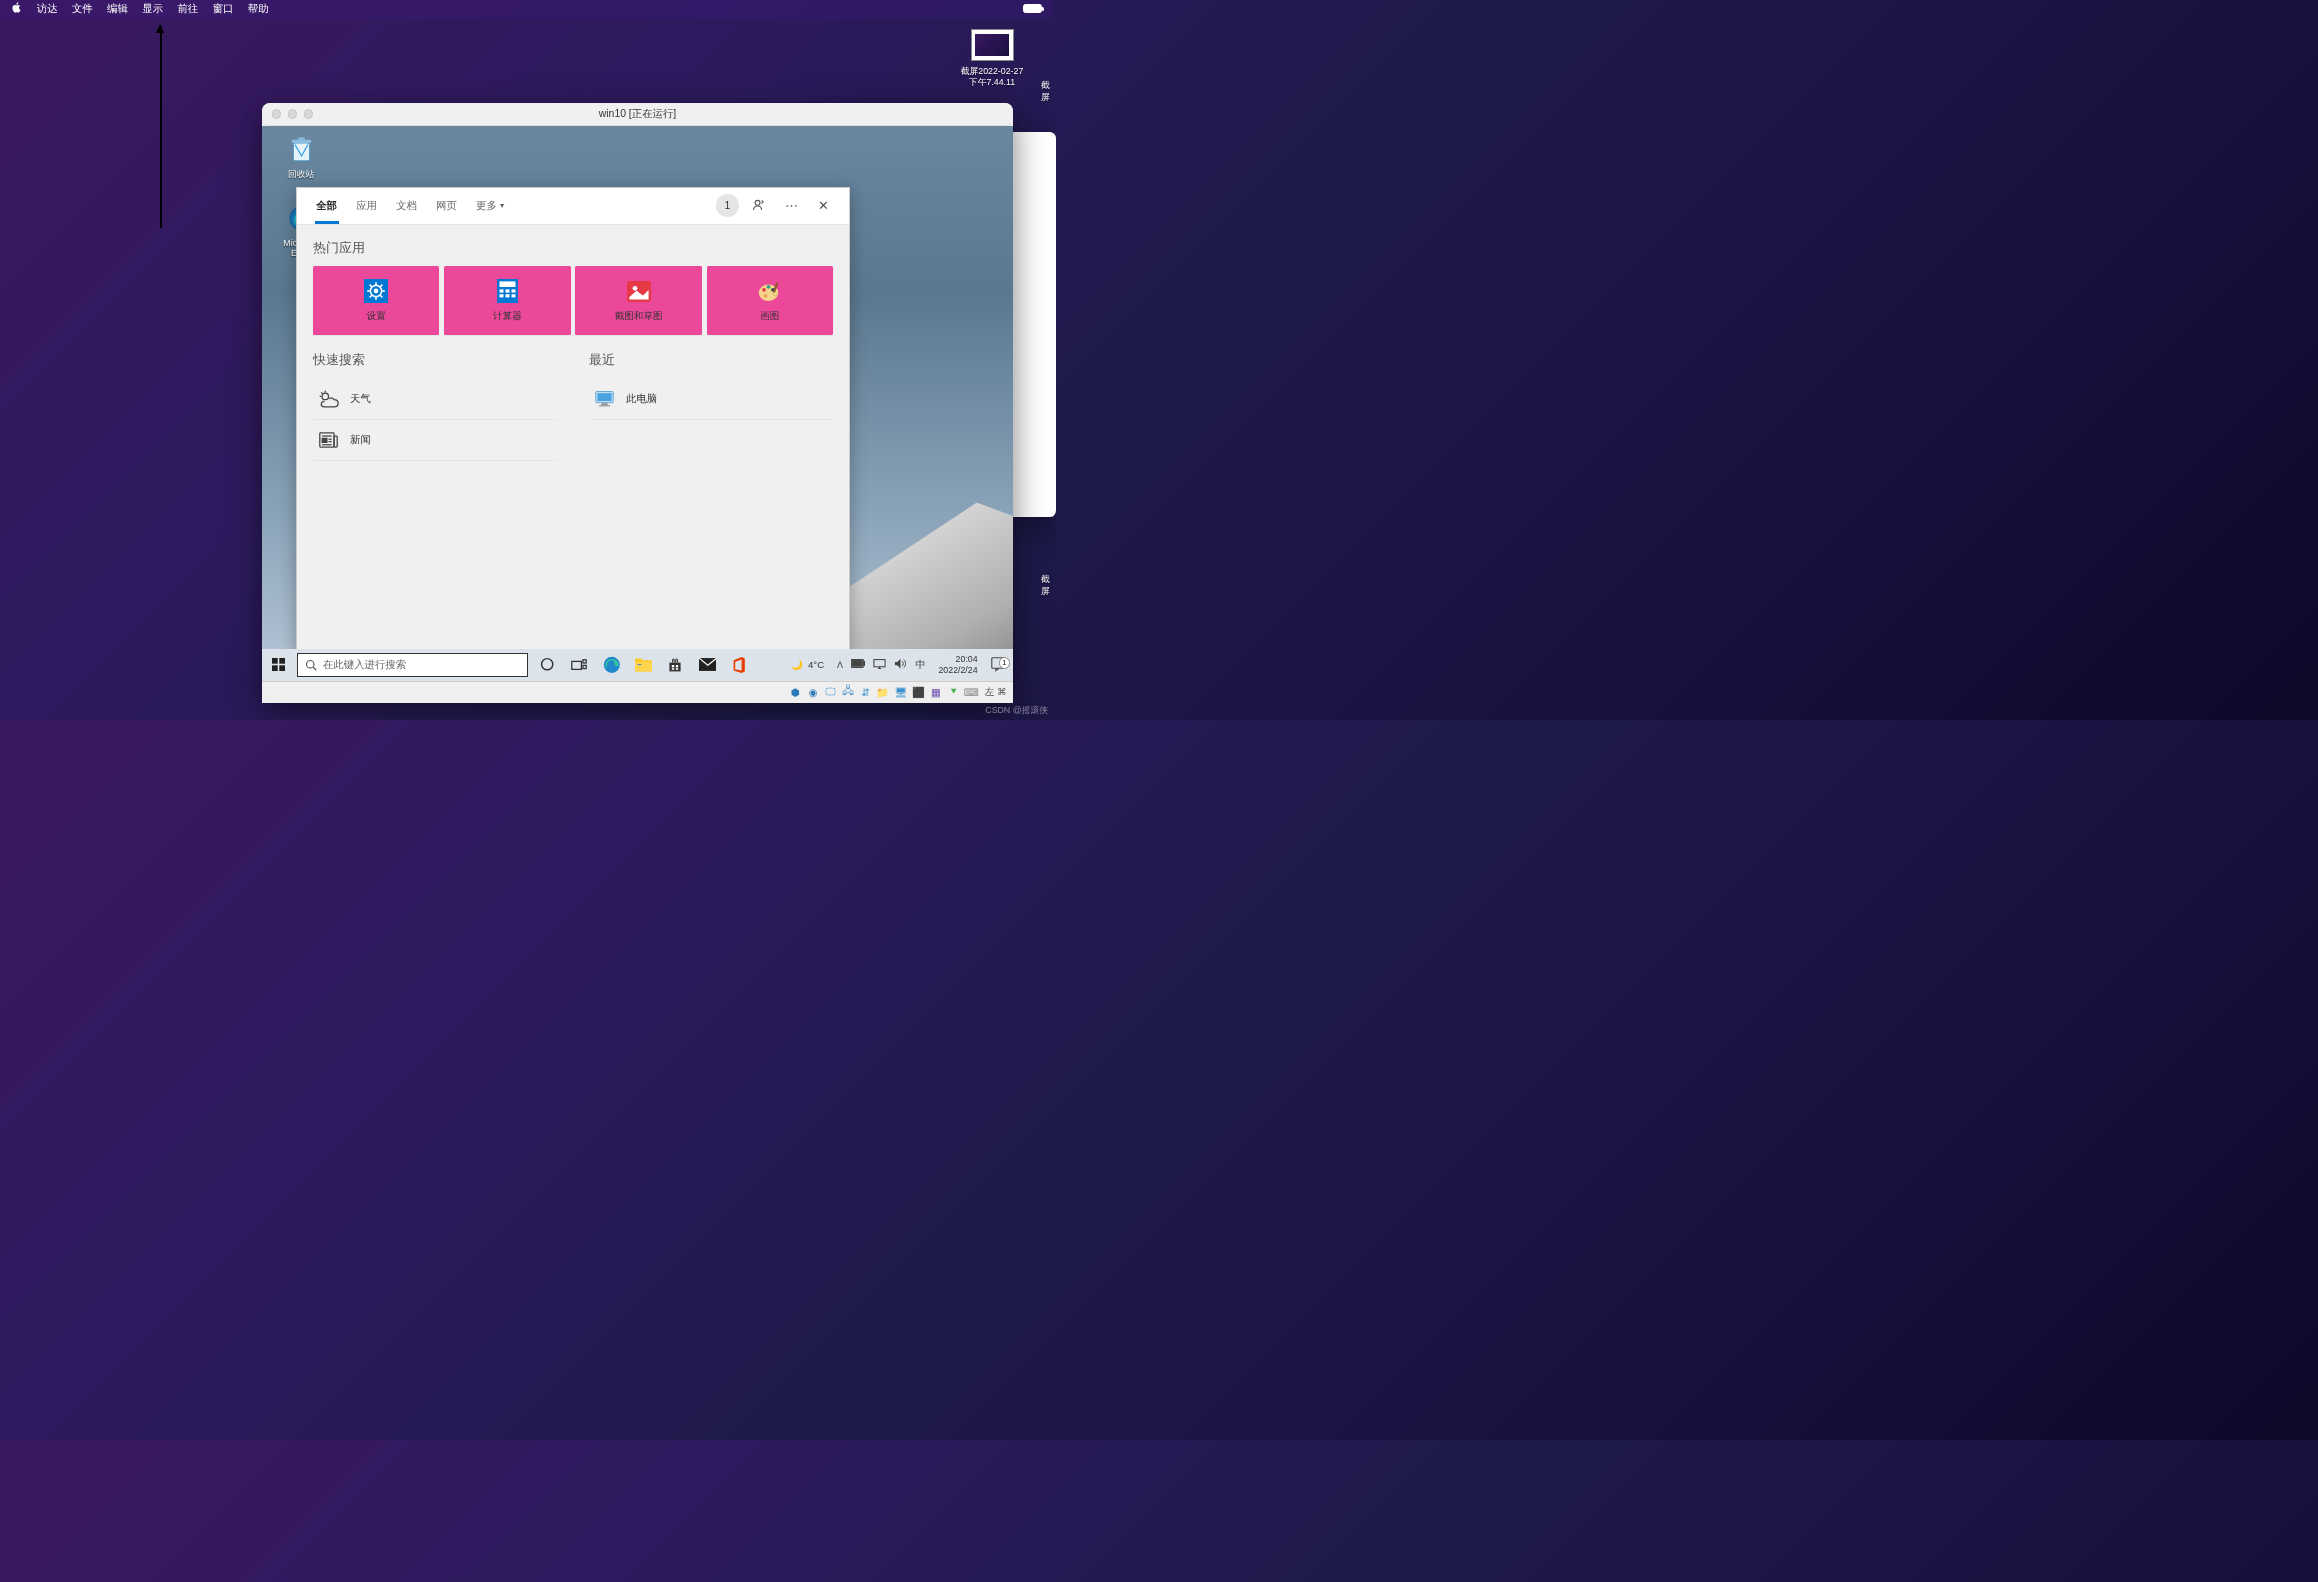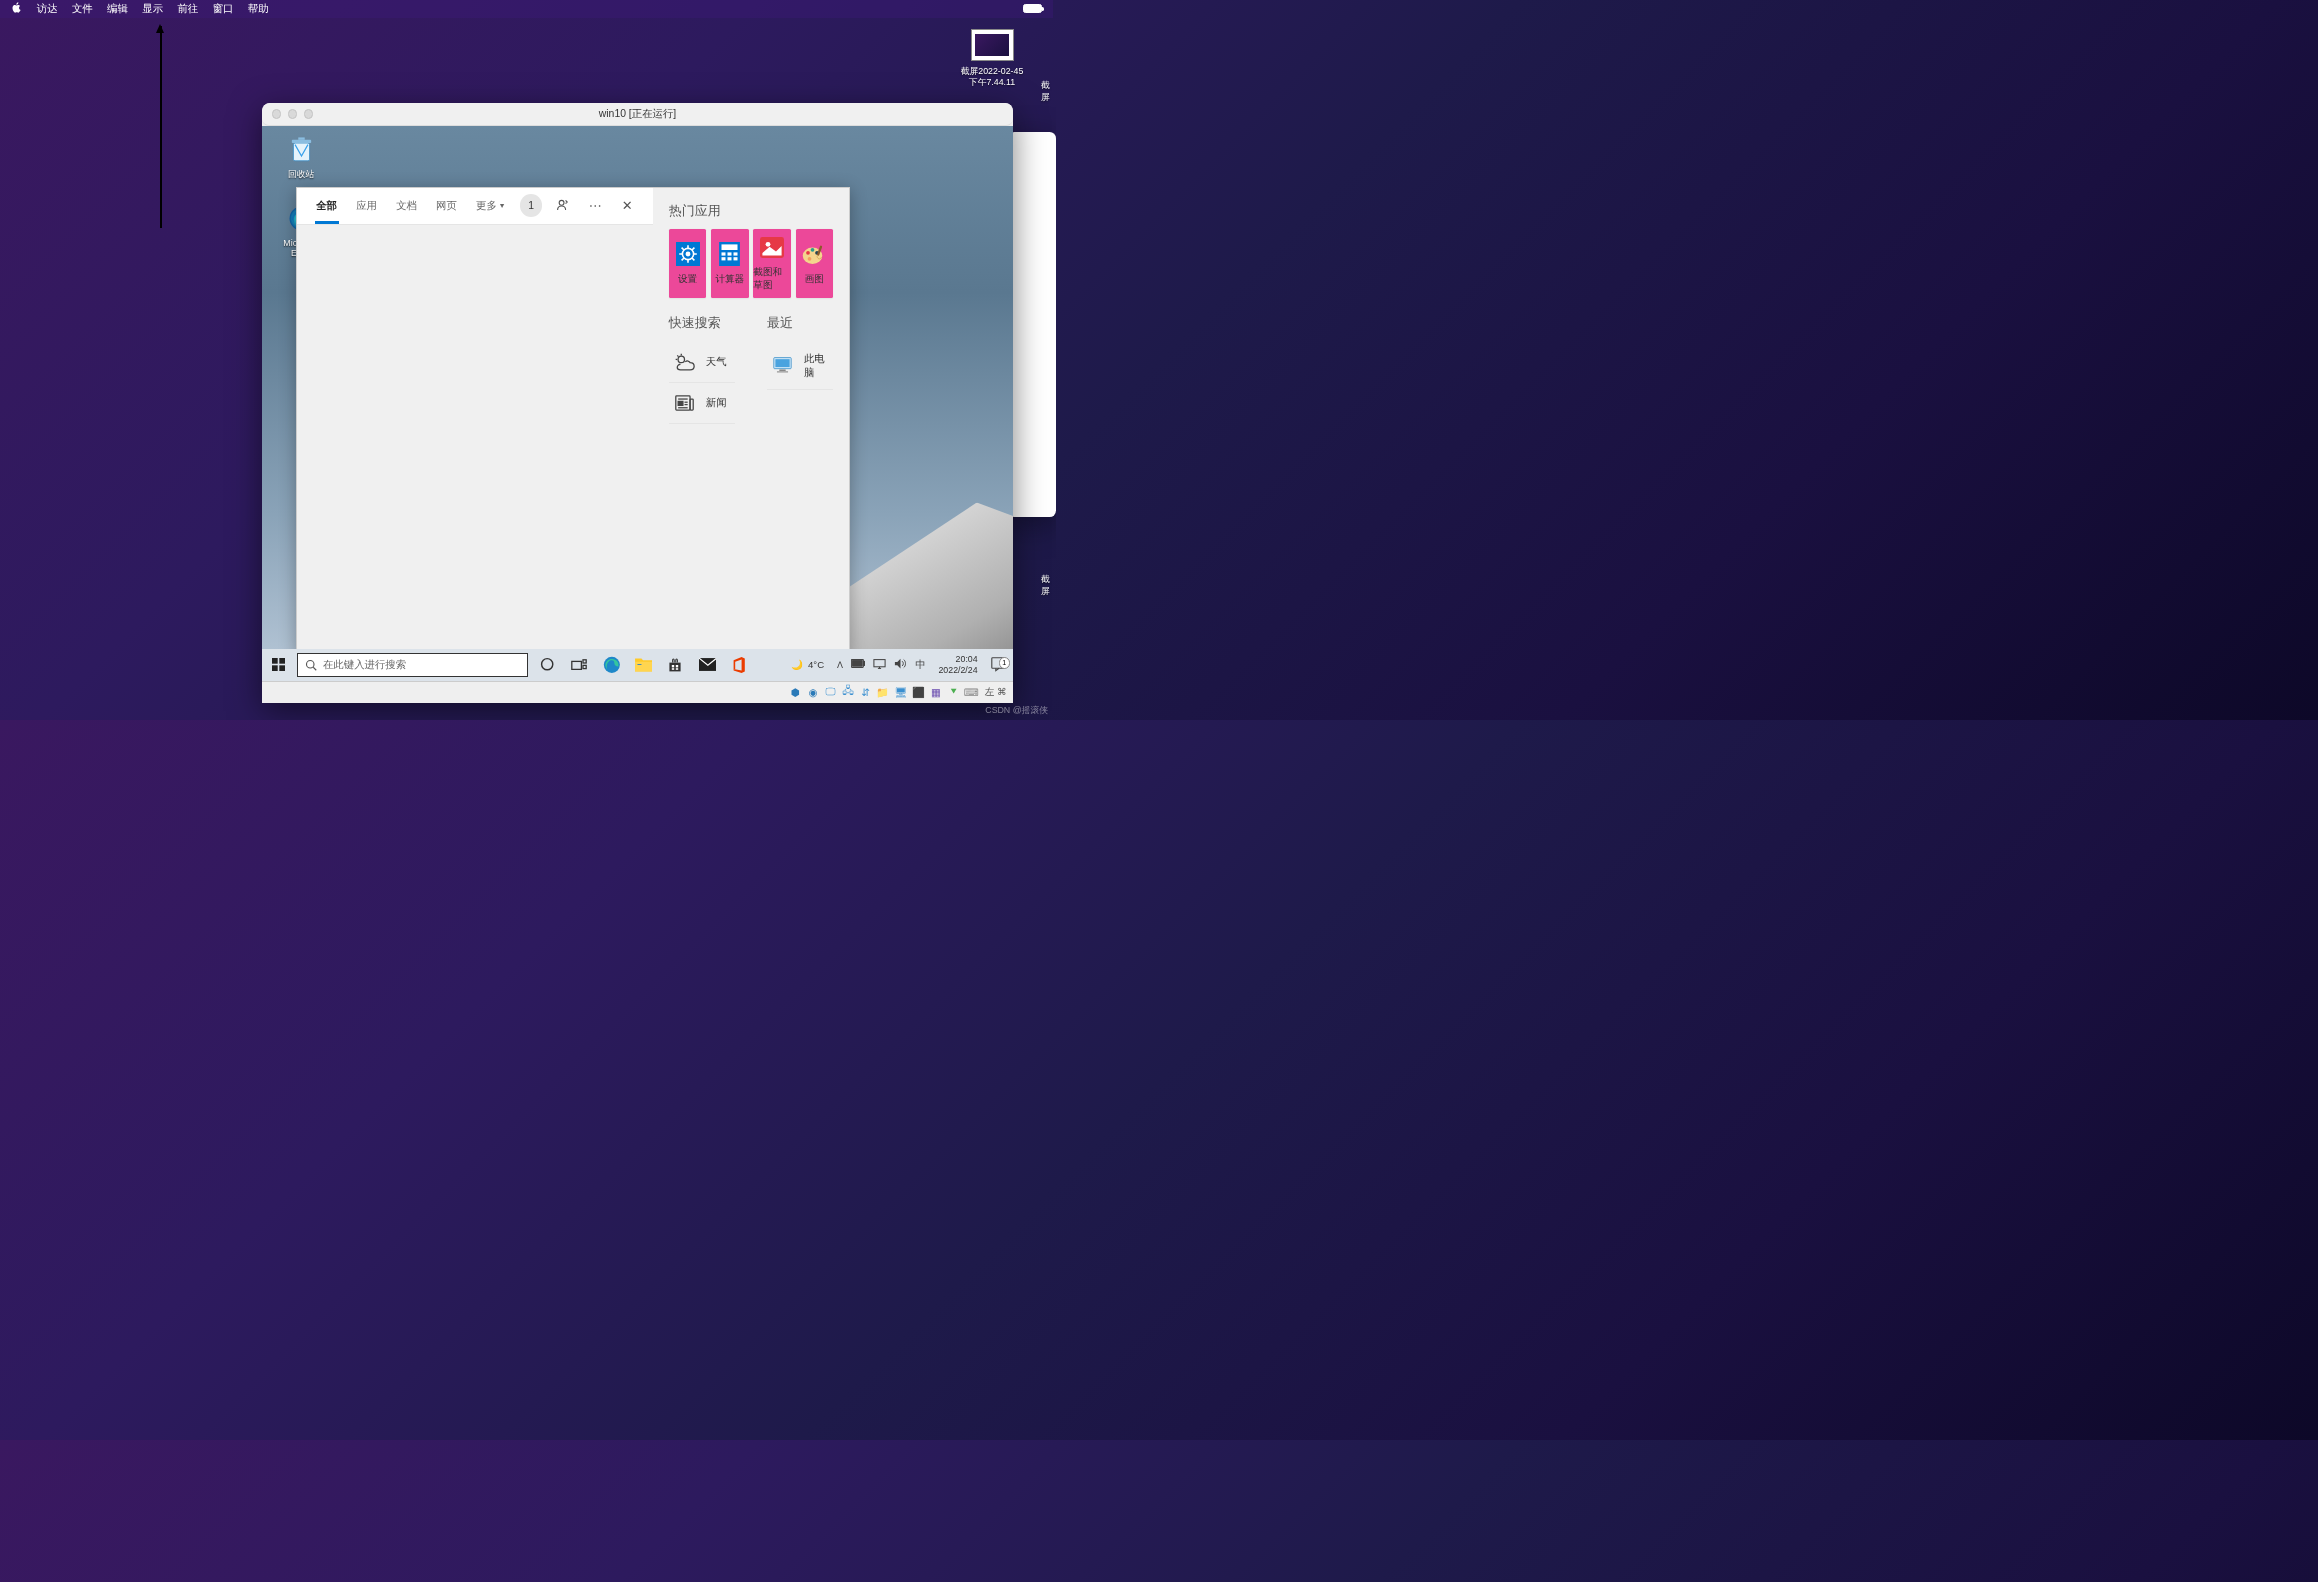--- a/index.html
+++ b/index.html
@@ -33,21 +33,21 @@
 .vm-title { position: absolute; left: 0; right: 0; text-align: center; font-size: 10.4px; color: #333; font-weight: 500; }
 
 
 .win-desktop { position: relative; width: 100%; height: 555px; background: linear-gradient(180deg, #6988a0 0%, #5a7890 30%, #8aa3b8 70%, #b8c8d8 100%); overflow: hidden; }
 .aircraft { position: absolute; right: -48px; bottom: 8px; width: 257px; height: 160px; background: linear-gradient(160deg, #e8e8e8, #b0b0b0 70%, #888); transform: skewY(-8deg) rotate(-5deg); clip-path: polygon(10% 40%, 70% 0%, 100% 30%, 90% 100%, 0% 80%); }
 
 .win-icon { position: absolute; width: 56px; text-align: center; color: #fff; font-size: 8.8px; text-shadow: 0 0.8px 1.6px rgba(0,0,0,.8); }
 .win-icon .ico { width: 32px; height: 32px; margin: 0 auto 3.2px; display: flex; align-items: center; justify-content: center; }
 
 
-.search-panel { position: absolute; left: 34px; top: 61px; width: 554px; height: 469px; background: #f0f0f0; border: 0.8px solid #ccc; box-shadow: 0 3.2px 16px rgba(0,0,0,.3); display: flex; flex-direction: row; }
+.search-panel { position: absolute; left: 34px; top: 61px; width: 554px; height: 469px; background: #f0f0f0; border: 0.8px solid #ccc; box-shadow: 0 3.2px 16px rgba(0,0,0,.3); display: flex; flex-direction: column; }
 .search-tabs { height: 37px; background: #fff; display: flex; align-items: center; border-bottom: 0.8px solid #e5e5e5; padding: 0 9.6px; }
 .search-tabs .tab { padding: 0 9.6px; height: 100%; display: flex; align-items: center; font-size: 10.4px; color: #666; cursor: pointer; position: relative; }
 .search-tabs .tab.active { color: #222; font-weight: 600; }
 .search-tabs .tab.active::after { content: ""; position: absolute; bottom: 0; left: 8px; right: 8px; height: 2.4px; background: #0078d4; }
 .search-tabs .more-caret { font-size: 7.2px; margin-left: 1.6px; }
 .search-tabs .tab-spacer { flex: 1; }
 .search-tabs .badge { width: 22.5px; height: 22.5px; border-radius: 50%; background: #e5e5e5; display: flex; align-items: center; justify-content: center; font-size: 10.4px; color: #333; margin: 0 4.8px; }
 .search-tabs .icon-btn { width: 32px; display: flex; justify-content: center; color: #555; font-size: 13px; cursor: pointer; }
 
 .search-body { flex: 1; padding: 14.4px 16px; overflow: auto; }
@@ -103,21 +103,21 @@
   <span class="menu-item">窗口</span>
   <span class="menu-item">帮助</span>
   <span class="spacer"></span>
   <span class="battery"></span>
 </div>
 
 <div class="desktop-icon" style="left:960px; top:29px">
   <div class="thumb">
       <div class="thumb-inner"></div>
     </div>
-  <div class="label" style="white-space:pre-line">截屏2022-02-45
+  <div class="label" style="white-space:pre-line">截屏2022-02-27
 下午7.44.11</div>
 </div>
 <div class="desktop-icon partial" style="left:1041px; top:80px"><span class="label-only">截屏</span></div>
 <div class="desktop-icon partial" style="left:1041px; top:164px"><span class="label-only">截屏</span></div>
 <div class="desktop-icon partial" style="left:1041px; top:266px"><span class="label-only">截屏</span></div>
 <div class="desktop-icon partial" style="left:1041px; top:369px"><span class="label-only">截屏</span></div>
 <div class="desktop-icon partial" style="left:1041px; top:472px"><span class="label-only">截屏</span></div>
 <div class="desktop-icon partial" style="left:1041px; top:574px"><span class="label-only">截屏</span></div>
 
 <div class="arrow"></div>

